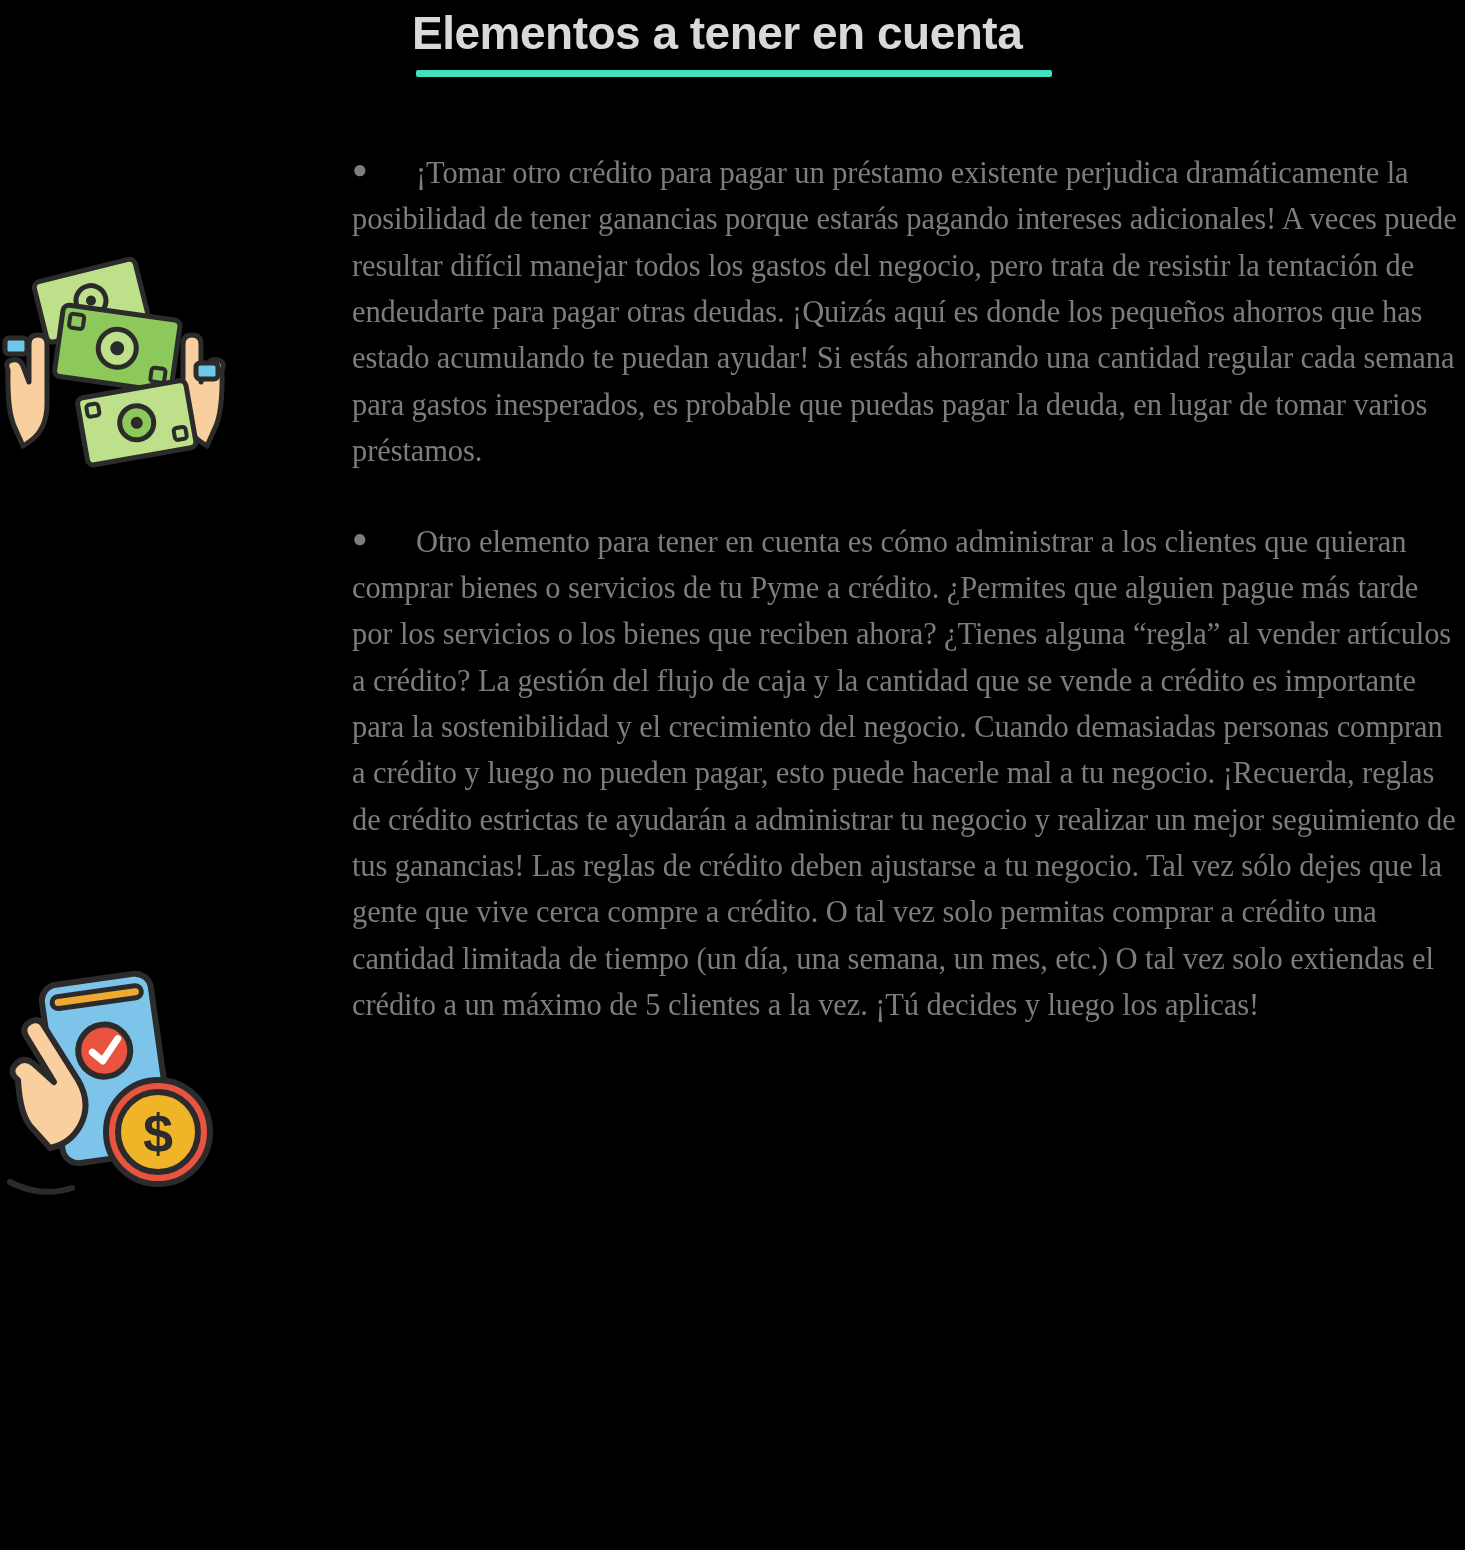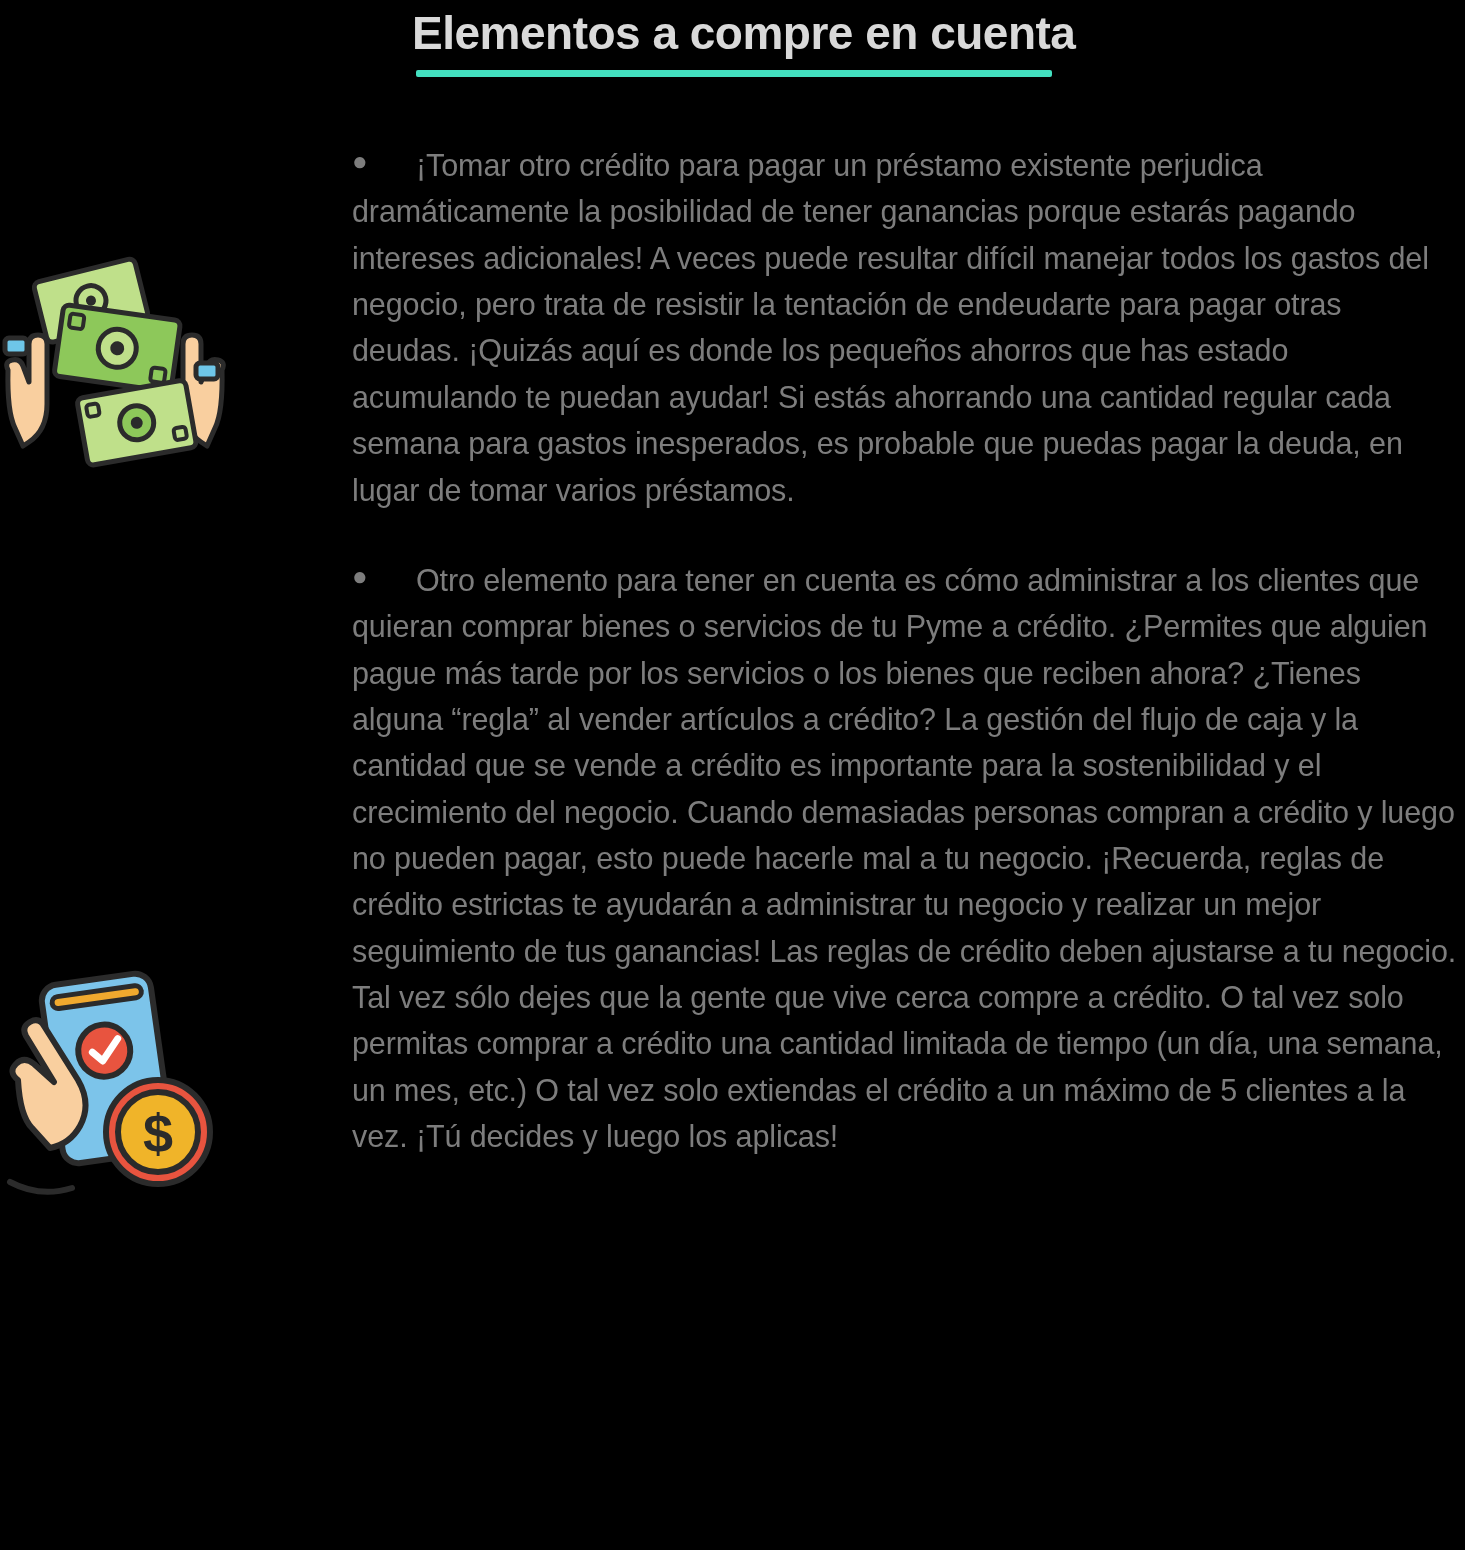--- a/index.html
+++ b/index.html
@@ -42,22 +42,23 @@
     width: 636px;
     height: 7px;
     background: #43e0c0;
     border-radius: 2px;
   }
 
   
   .content {
     position: absolute;
     left: 352px;
-    top: 142px;
+    top: 150px;
     width: 1105px;
+    font-family: Liberation Serif, serif;
   }
   .para {
     color: #7d7d7d;
     font-size: 30.5px;
     line-height: 1.52;
     margin: 0 0 44px 0;
     text-align: left;
     letter-spacing: -0.1px;
   }
   .para .bullet {
@@ -87,21 +88,21 @@
     width: 230px;
     height: 270px;
   }
 </style>
 </head>
 <body>
 
 <div class="page">
 
   <div class="title-wrap">
-    <h1 class="title">Elementos a compre en cuenta</h1>
+    <h1 class="title">Elementos a tener en cuenta</h1>
     <div class="title-underline"></div>
   </div>
 
   <div class="illus illus-money">
     <svg viewBox="0 0 230 300" width="230" height="300" xmlns="http://www.w3.org/2000/svg">
 
       <g>
         <path d="M8 140 q-4 -8 4 -10 q8 -2 11 6 l6 16 l0 -38 q0 -9 9 -9 q9 0 9 9 l0 60 q0 26 -18 38 l-6 4 l-8 -18 q-8 -16 -7 -58 z" fill="#f9cf9f" stroke="#2b2b2b" stroke-width="5" stroke-linejoin="round"></path>
         <rect x="5" y="108" width="22" height="16" rx="4" fill="#6ec6e8" stroke="#2b2b2b" stroke-width="5"></rect>
       </g>

